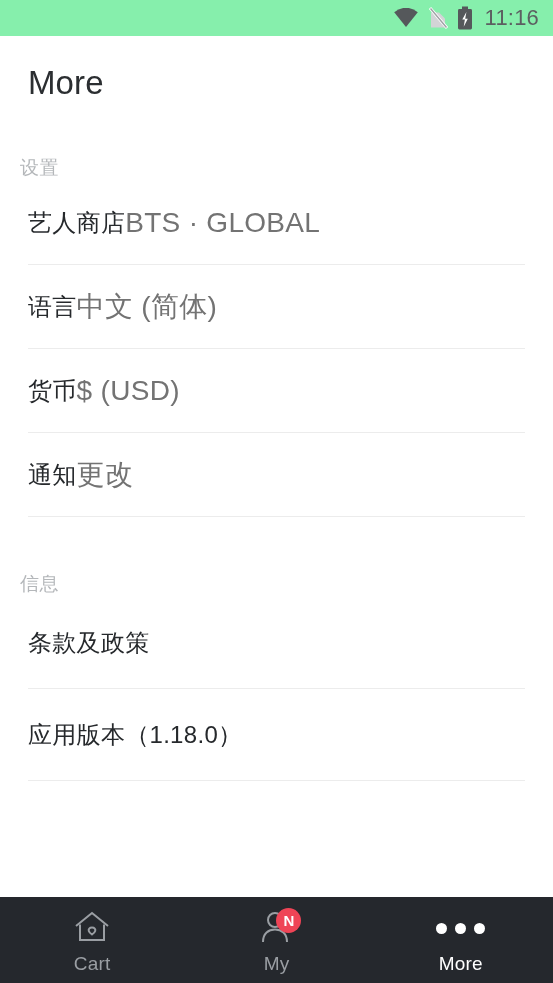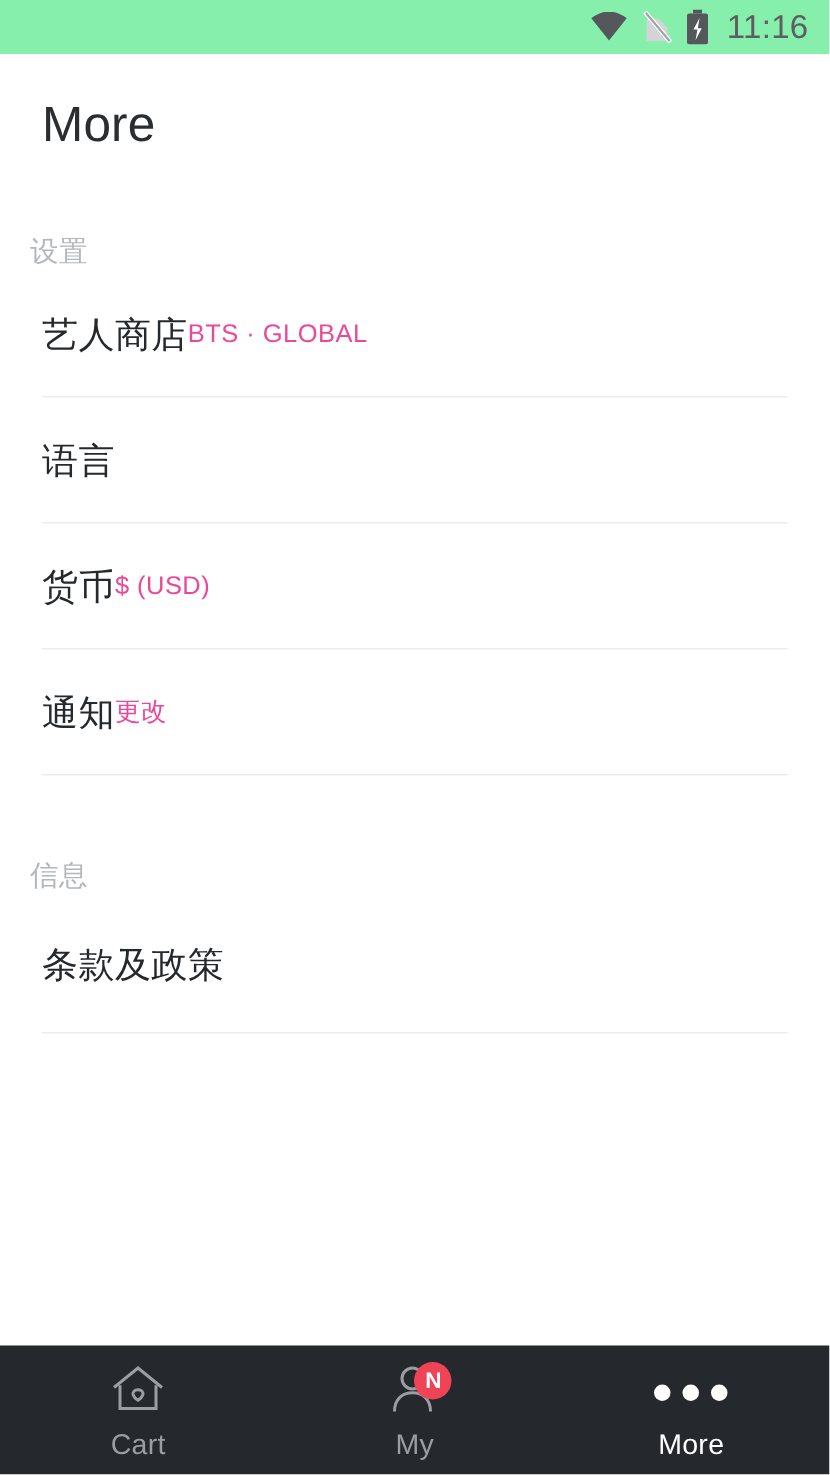--- a/index.html
+++ b/index.html
@@ -78,22 +78,22 @@
     height: 1px;
     background: #ececec;
   }
   .row-label {
     font-size: 24px;
     color: #26292c;
     letter-spacing: 0.3px;
     white-space: nowrap;
   }
   .row-value {
-    font-size: 17px;
-    color: #ec4899;
+    font-size: 28px;
+    color: #737373;
     letter-spacing: 0.3px;
     white-space: nowrap;
   }
   .section-settings .row:first-of-type { height: 76px; }
   .section-info .row { height: 92px; }
 
   
   .bottom-nav {
     position: absolute;
     left: 0;
@@ -192,20 +192,21 @@
   <div class="section section-settings section-first">
     <div class="section-header">设置</div>
 
     <div class="row">
       <span class="row-label">艺人商店</span>
       <span class="row-value">BTS · GLOBAL</span>
     </div>
 
     <div class="row">
       <span class="row-label">语言</span>
+      <span class="row-value">中文 (简体)</span>
     </div>
 
     <div class="row">
       <span class="row-label">货币</span>
       <span class="row-value">$ (USD)</span>
     </div>
 
     <div class="row">
       <span class="row-label">通知</span>
       <span class="row-value">更改</span>
@@ -213,20 +214,24 @@
   </div>
 
   <div class="section section-info">
     <div class="section-header">信息</div>
 
     <div class="row">
       <span class="row-label">条款及政策</span>
       <span class="row-value"></span>
     </div>
 
+    <div class="row">
+      <span class="row-label">应用版本（1.18.0）</span>
+      <span class="row-value"></span>
+    </div>
   </div>
 
 </div>
 
 <div class="bottom-nav">
 
   <div class="nav-item">
     <div class="nav-icon-wrap">
       <span>
         <svg width="40" height="36" viewBox="0 0 40 36" fill="none" stroke="#9a9ea3" stroke-width="2">

